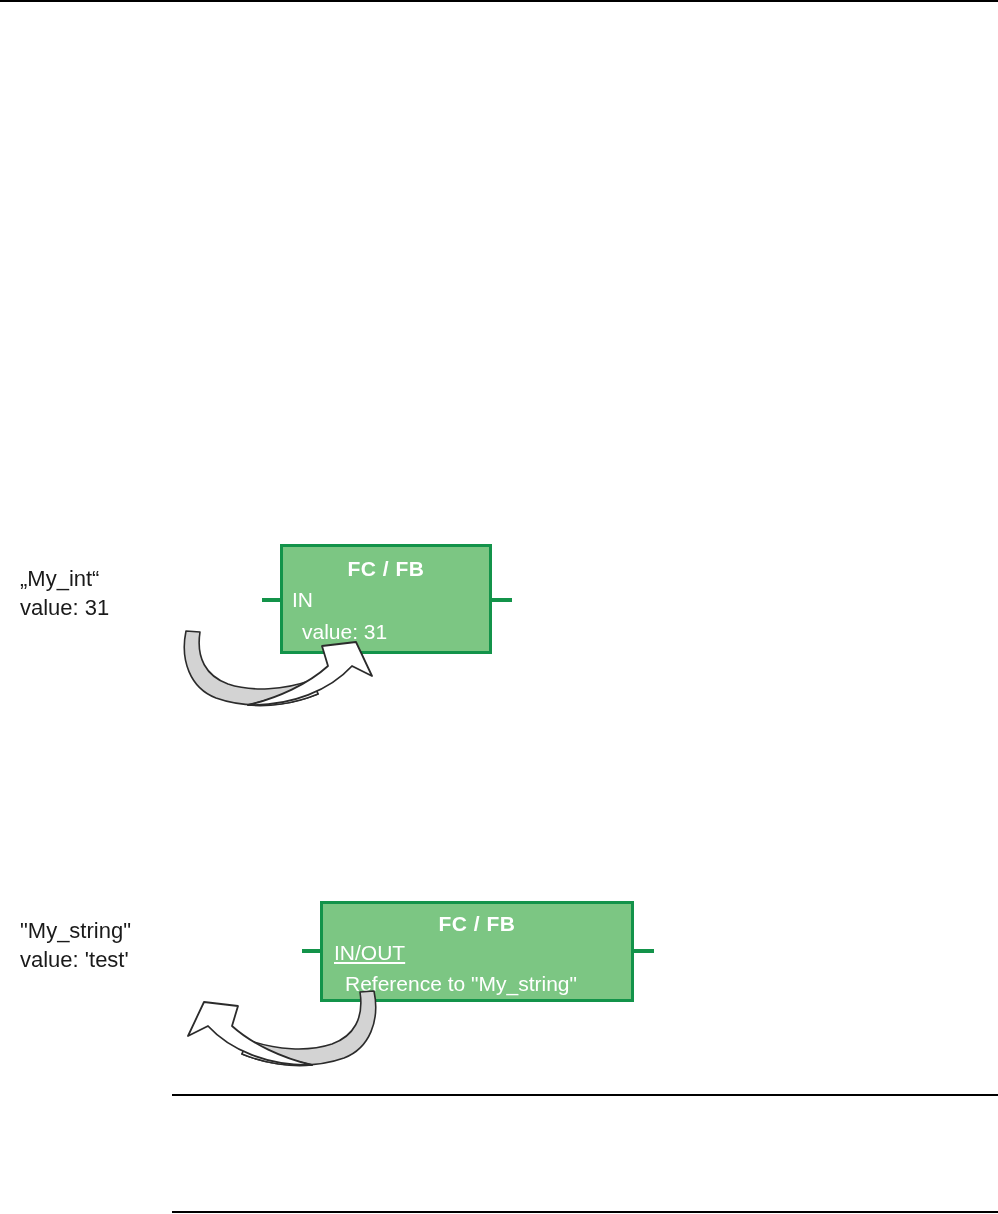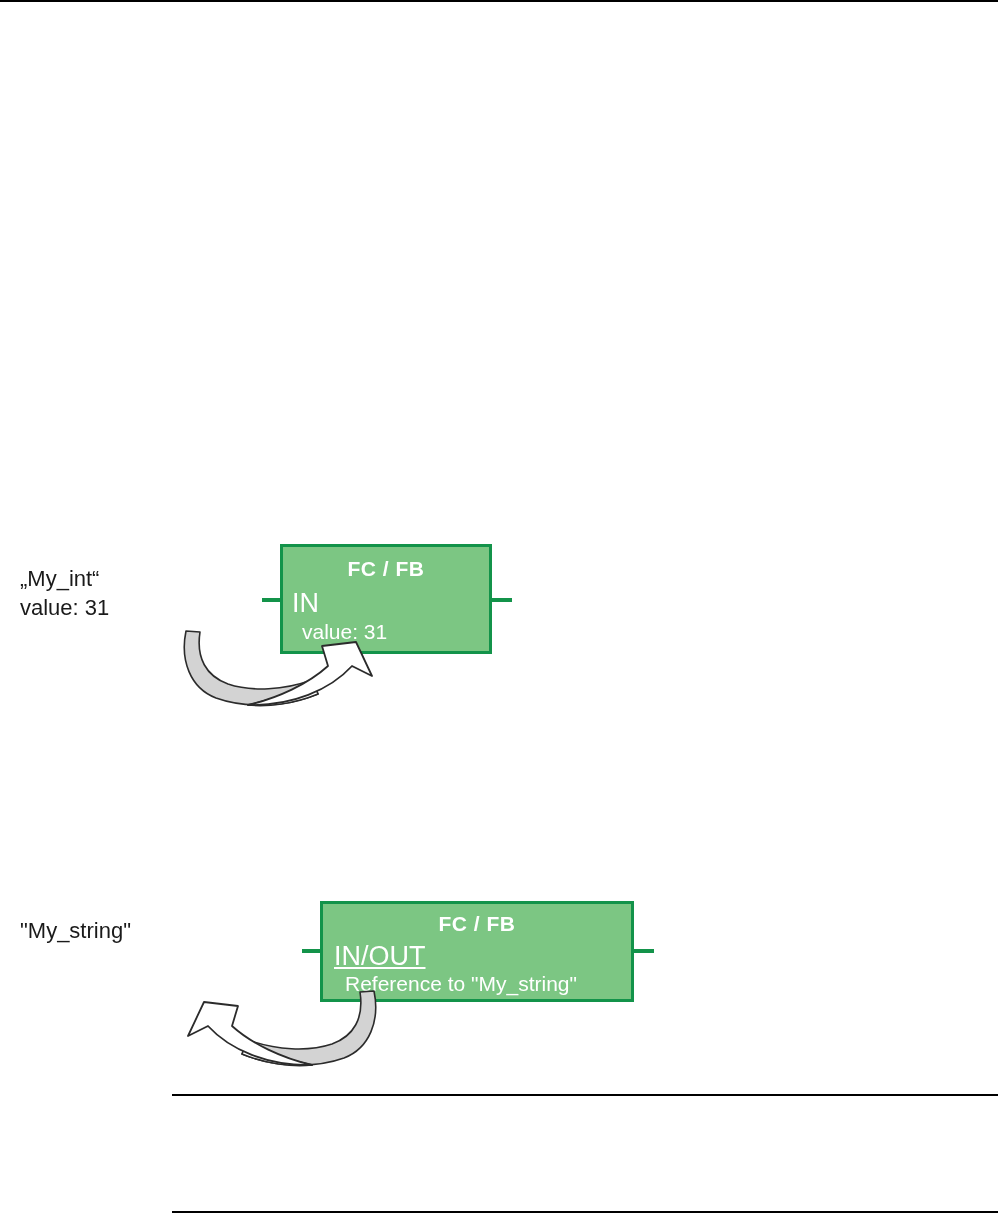--- a/index.html
+++ b/index.html
@@ -54,21 +54,21 @@
     letter-spacing: 0.5px;
     white-space: nowrap;
   }
   #block-in .block-title    { top: 10px; }
   #block-inout .block-title { top: 8px;  }
 
   .block-port {
     position: absolute;
     color: #ffffff;
     font-weight: normal;
-    font-size: 27px;
+    font-size: 21px;
     white-space: nowrap;
     line-height: 1.05;
   }
   #block-in .block-port    { left: 9px;  top: 42px; }
   #block-inout .block-port { left: 11px; top: 38px; text-decoration: underline; }
 
   .block-value {
     position: absolute;
     color: #ffffff;
     font-weight: normal;
@@ -152,20 +152,21 @@
              L 372,176
              L 352,166
              C 330,190 292,206 248,205 Z" fill="#ffffff" stroke="#2b2b2b" stroke-width="1.8" stroke-linejoin="round"></path>
   </svg>
 </div>
 
 <div class="figure" id="figure-inout">
 
   <div class="operand-label" id="label-my-string">
     <span class="operand-name">"My_string"</span>
+    <span class="operand-value">value: 'test'</span>
   </div>
 
   <div class="connector-stub" id="stub-inout-left"></div>
   <div class="connector-stub" id="stub-inout-right"></div>
 
   <div class="fcfb-block" id="block-inout">
     <div class="block-title">FC / FB</div>
     <div class="block-port">IN/OUT</div>
     <div class="block-value">Reference to "My_string"</div>
   </div>

